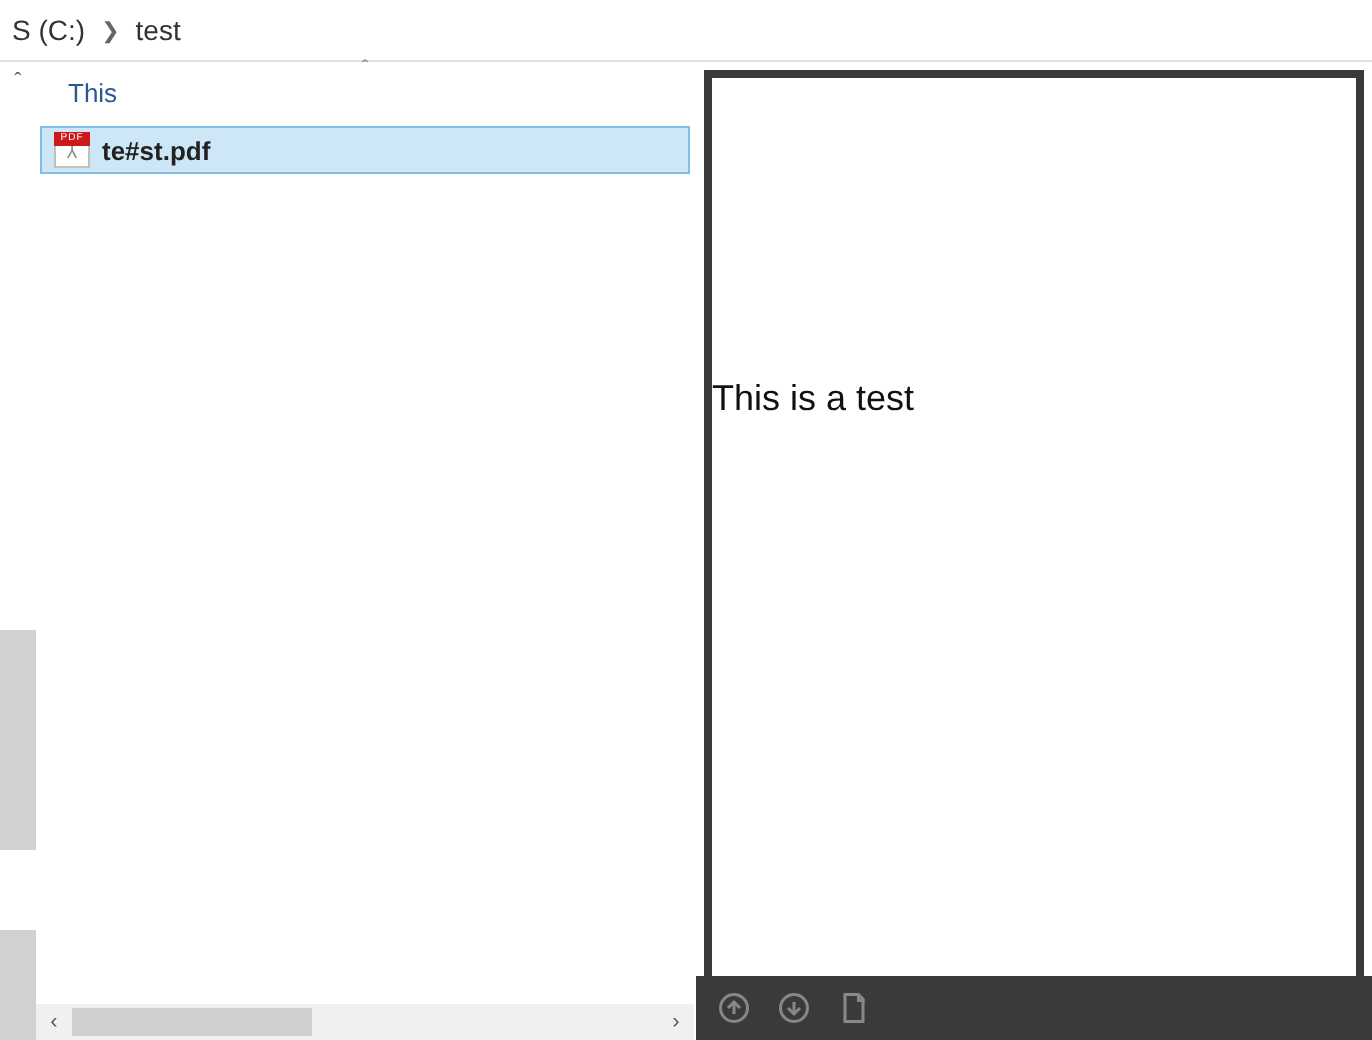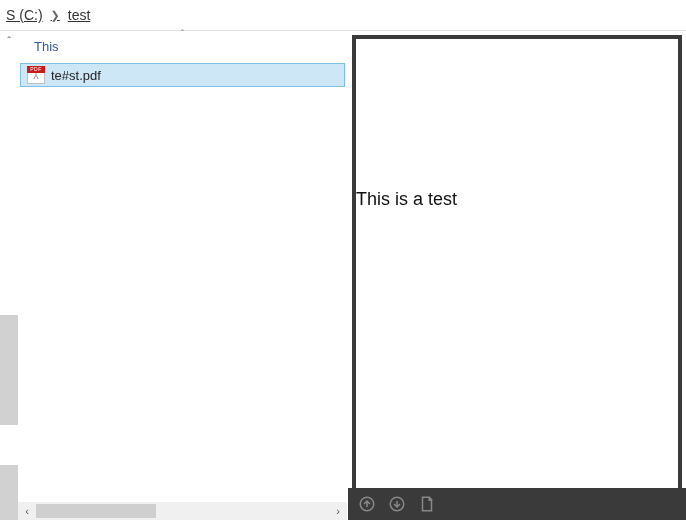--- a/index.html
+++ b/index.html
@@ -13,21 +13,20 @@
       color: #222;
     }
     .breadcrumb {
       height: 30px;
       display: flex;
       align-items: center;
       padding: 0 4px;
       background: #fff;
       color: #333;
       font-size: 14px;
-      text-decoration: underline;
     }
     .breadcrumb span { padding: 0 2px; }
     .breadcrumb .chev { color: #666; padding: 0 6px; font-size: 11px; }
     .top-sep { height: 1px; background: #e1e1e1; }
     .body {
       display: flex;
       height: calc(100% - 31px);
       width: 100%;
     }
     .left-rail {
@@ -112,20 +111,21 @@
       letter-spacing: 0.5px;
     }
     .file-row .icon .glyph {
       color: #888;
       font-size: 9px;
       padding-bottom: 1px;
     }
     .file-row .fname {
       font-size: 13px;
       color: #222;
+      font-weight: bold;
     }
     .file-list-fill { flex: 1; }
     .hscroll {
       height: 18px;
       background: #f0f0f0;
       display: flex;
       align-items: stretch;
     }
     .hscroll .btn {
       width: 18px;

